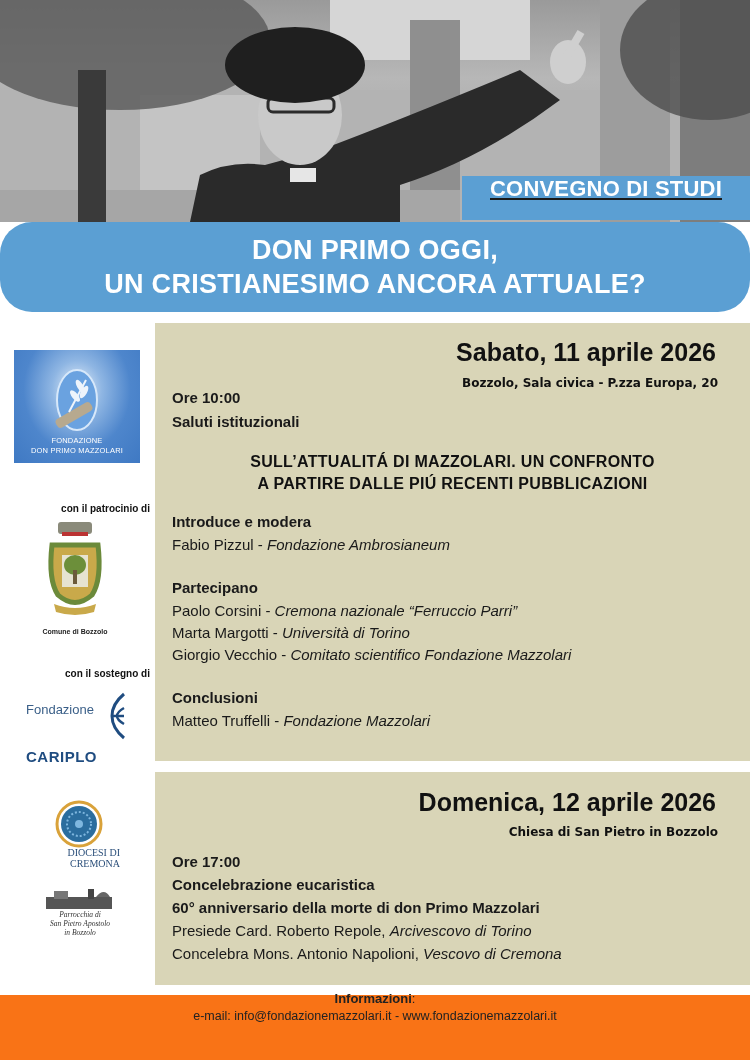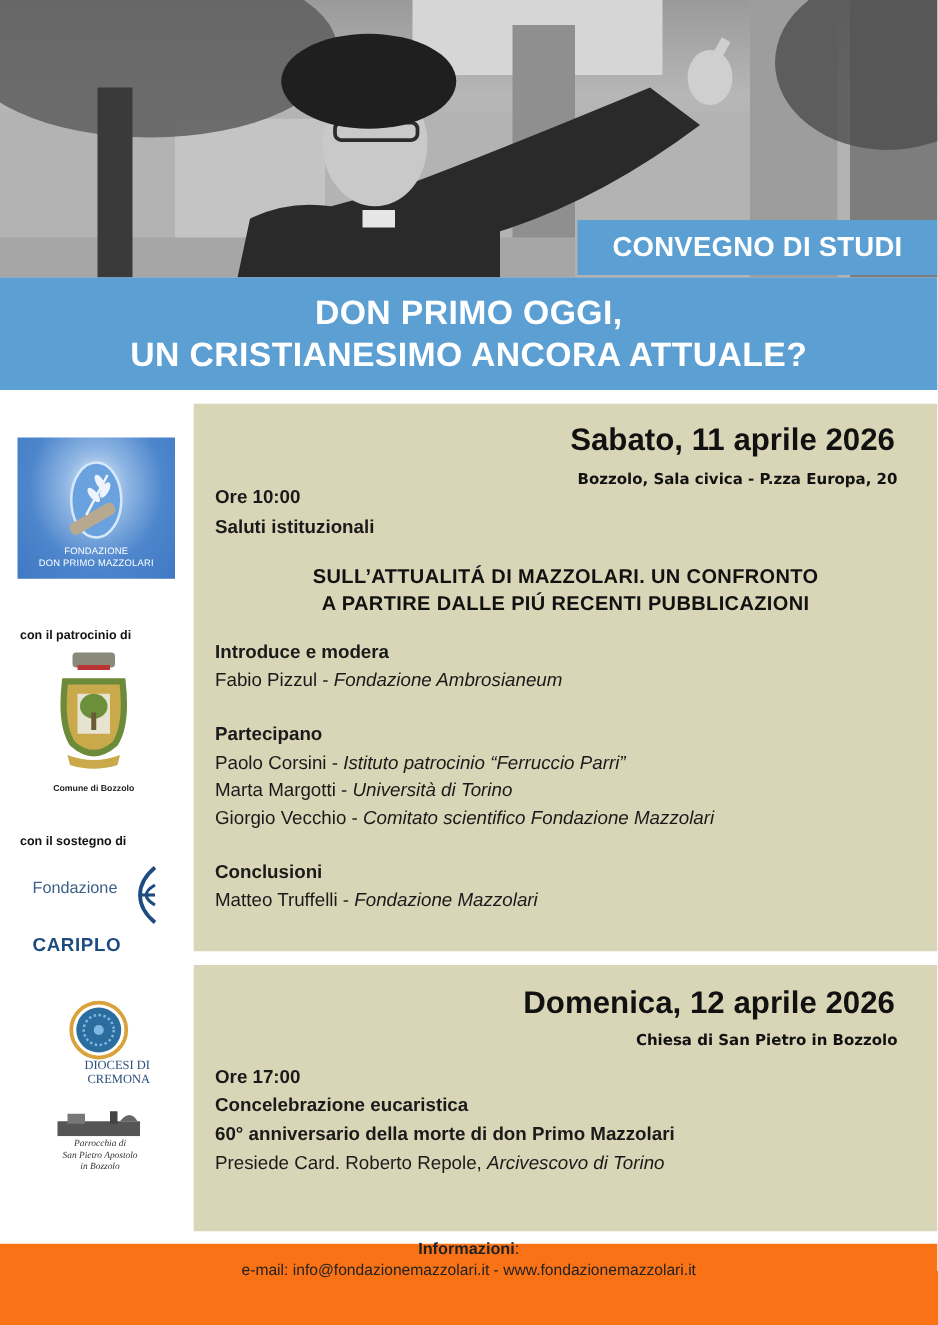--- a/index.html
+++ b/index.html
@@ -4,34 +4,34 @@
 <style>
   * { box-sizing: border-box; margin: 0; padding: 0; }
   html, body { width: 750px; height: 1060px; overflow: hidden; background: #ffffff; }
   body { font-family: "DejaVu Sans", "Liberation Sans", sans-serif; color: #1a1a1a; position: relative; }
 
   
   .hero { position: absolute; left: 0; top: 0; width: 750px; height: 222px; overflow: hidden;
     background: linear-gradient(180deg, #9a9a9a 0%, #b7b7b7 35%, #a8a8a8 70%, #8e8e8e 100%); }
   .hero svg { position: absolute; left: 0; top: 0; }
   .tag-box { position: absolute; left: 462px; top: 176px; width: 288px; height: 44px; background: #5b9fd3;
-    display: flex; align-items: center; justify-content: center; }
+    display: flex; align-items: flex-start; justify-content: center; text-decoration: underline; }
   .tag-box span { color: #ffffff; font-family: "Liberation Sans", sans-serif; font-weight: bold; font-size: 22px; letter-spacing: 0.2px; }
 
   .title-band { position: absolute; left: 0; top: 222px; width: 750px; height: 90px; background: #5b9fd3;
-    display: flex; flex-direction: column; align-items: center; justify-content: center; }
+    display: flex; flex-direction: column; align-items: center; justify-content: center; border-radius: 32px; }
   .title-band div { color: #ffffff; font-family: "Liberation Sans", sans-serif; font-weight: bold; font-size: 27px; line-height: 34px; letter-spacing: 0.3px; }
 
   
   .side { position: absolute; left: 0; top: 312px; width: 155px; }
   .logo-fond { position: absolute; left: 14px; top: 38px; width: 126px; height: 113px;
     background: radial-gradient(ellipse at 50% 35%, #e9f2fb 0%, #8fb6e3 28%, #4e86cc 60%, #3f79c3 100%); }
   .logo-fond .lbl { position: absolute; left: 0; width: 100%; text-align: center; color: #ffffff;
     font-family: "Liberation Sans", sans-serif; font-size: 7.5px; letter-spacing: 0.2px; }
-  .side-cap { position: absolute; left: 16px; width: 150px; text-align: left; font-family: "Liberation Sans", sans-serif;
+  .side-cap { position: absolute; left: 0; width: 150px; text-align: right; font-family: "Liberation Sans", sans-serif;
     font-weight: bold; font-size: 10px; color: #111; }
   .side-small { position: absolute; left: 0; width: 150px; text-align: center; font-family: "Liberation Sans", sans-serif;
     font-weight: bold; font-size: 7px; color: #222; }
   .cariplo { position: absolute; left: 24px; top: 380px; width: 110px; height: 48px; }
   .cariplo .f1 { position: absolute; left: 2px; top: 10px; font-family: "Liberation Sans", sans-serif; font-size: 13px; color: #3a5f88; }
   .cariplo .f2 { position: absolute; left: 2px; top: 24px; font-family: "Liberation Sans", sans-serif; font-size: 15px; font-weight: bold; color: #1f4c80; letter-spacing: 0.5px; margin-top: 32px; }
 
   
   .panel { position: absolute; left: 155px; width: 595px; background: #d9d5b7; }
   .panel1 { top: 323px; height: 438px; }
@@ -166,34 +166,35 @@
   <div class="txt b" style="top:66px">Ore 10:00</div>
   <div class="txt b" style="top:90px">Saluti istituzionali</div>
 
   <div class="center-h" style="top:128px">SULL’ATTUALITÁ DI MAZZOLARI. UN CONFRONTO</div>
   <div class="center-h" style="top:150px">A PARTIRE DALLE PIÚ RECENTI PUBBLICAZIONI</div>
 
   <div class="txt b" style="top:190px">Introduce e modera</div>
   <div class="txt" style="top:213px"><span>Fabio Pizzul - </span><span class="i">Fondazione Ambrosianeum</span></div>
 
   <div class="txt b" style="top:256px">Partecipano</div>
-  <div class="txt" style="top:279px"><span>Paolo Corsini - </span><span class="i">Istituto patrocinio “Ferruccio Parri”</span></div>
+  <div class="txt" style="top:279px"><span>Paolo Corsini - </span><span class="i">Cremona nazionale “Ferruccio Parri”</span></div>
   <div class="txt" style="top:301px"><span>Marta Margotti - </span><span class="i">Università di Torino</span></div>
   <div class="txt" style="top:323px"><span>Giorgio Vecchio - </span><span class="i">Comitato scientifico Fondazione Mazzolari</span></div>
 
   <div class="txt b" style="top:366px">Conclusioni</div>
   <div class="txt" style="top:389px"><span>Matteo Truffelli - </span><span class="i">Fondazione Mazzolari</span></div>
 </div>
 
 <div class="panel panel2">
   <div class="date big" style="top:16px">Domenica, 12 aprile 2026</div>
   <div class="venue" style="top:53px">Chiesa di San Pietro in Bozzolo</div>
 
   <div class="txt b" style="top:81px">Ore 17:00</div>
   <div class="txt b" style="top:104px">Concelebrazione eucaristica</div>
   <div class="txt b" style="top:127px">60° anniversario della morte di don Primo Mazzolari</div>
   <div class="txt" style="top:150px"><span>Presiede Card. Roberto Repole, </span><span class="i">Arcivescovo di Torino</span></div>
+  <div class="txt" style="top:173px"><span>Concelebra Mons. Antonio Napolioni, </span><span class="i">Vescovo di Cremona</span></div>
 </div>
 
 <div class="footer">
   <div class="h"><span>Informazioni</span><span style="font-weight:normal">:</span></div>
   <div class="l">e-mail: info@fondazionemazzolari.it - www.fondazionemazzolari.it</div>
 </div>
 
 </body></html>

